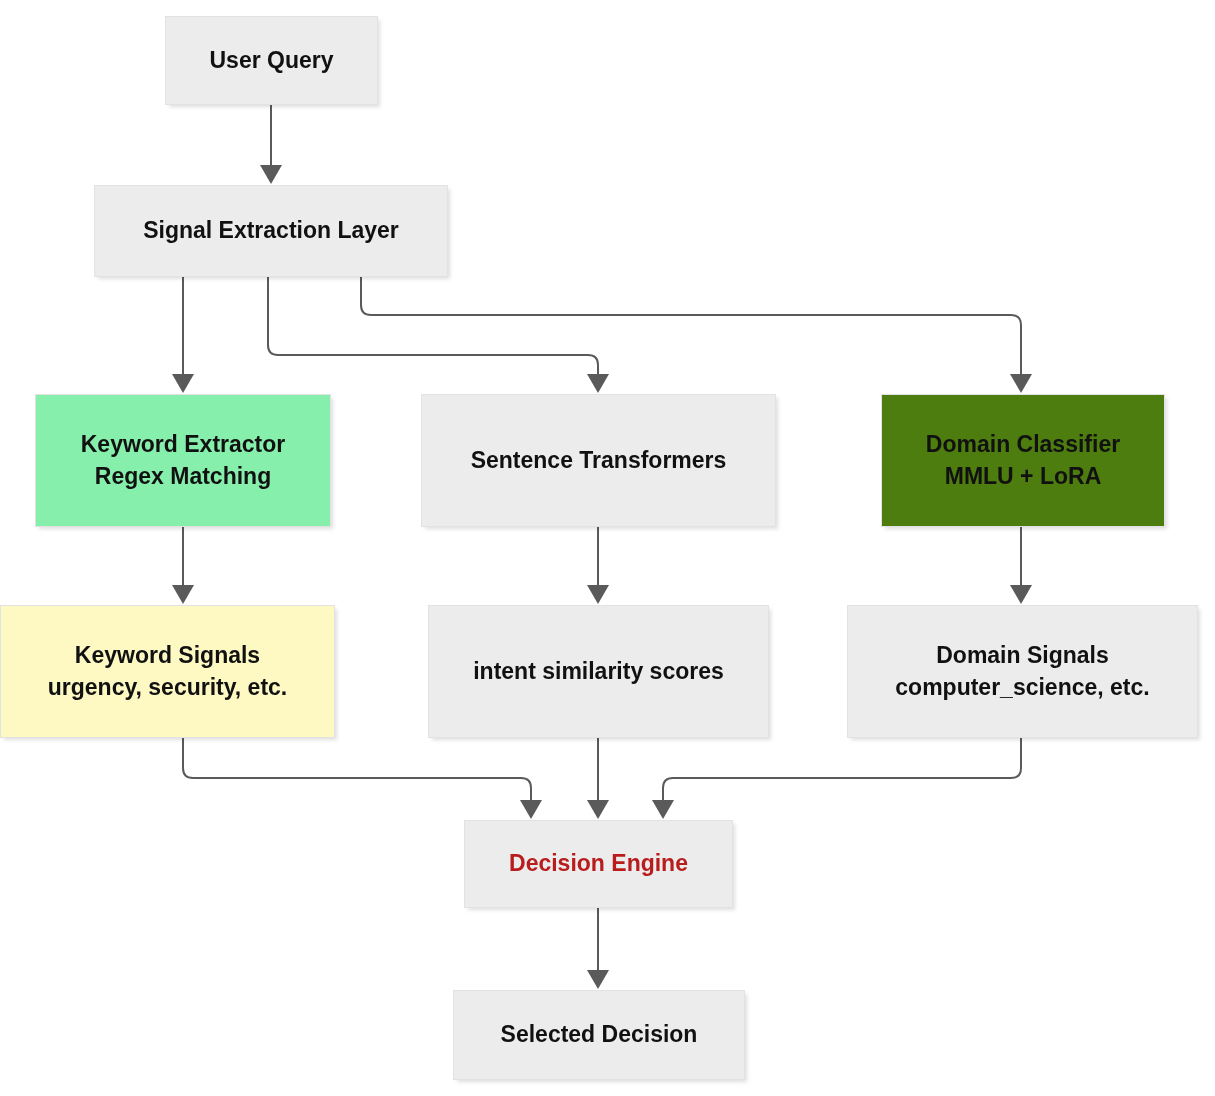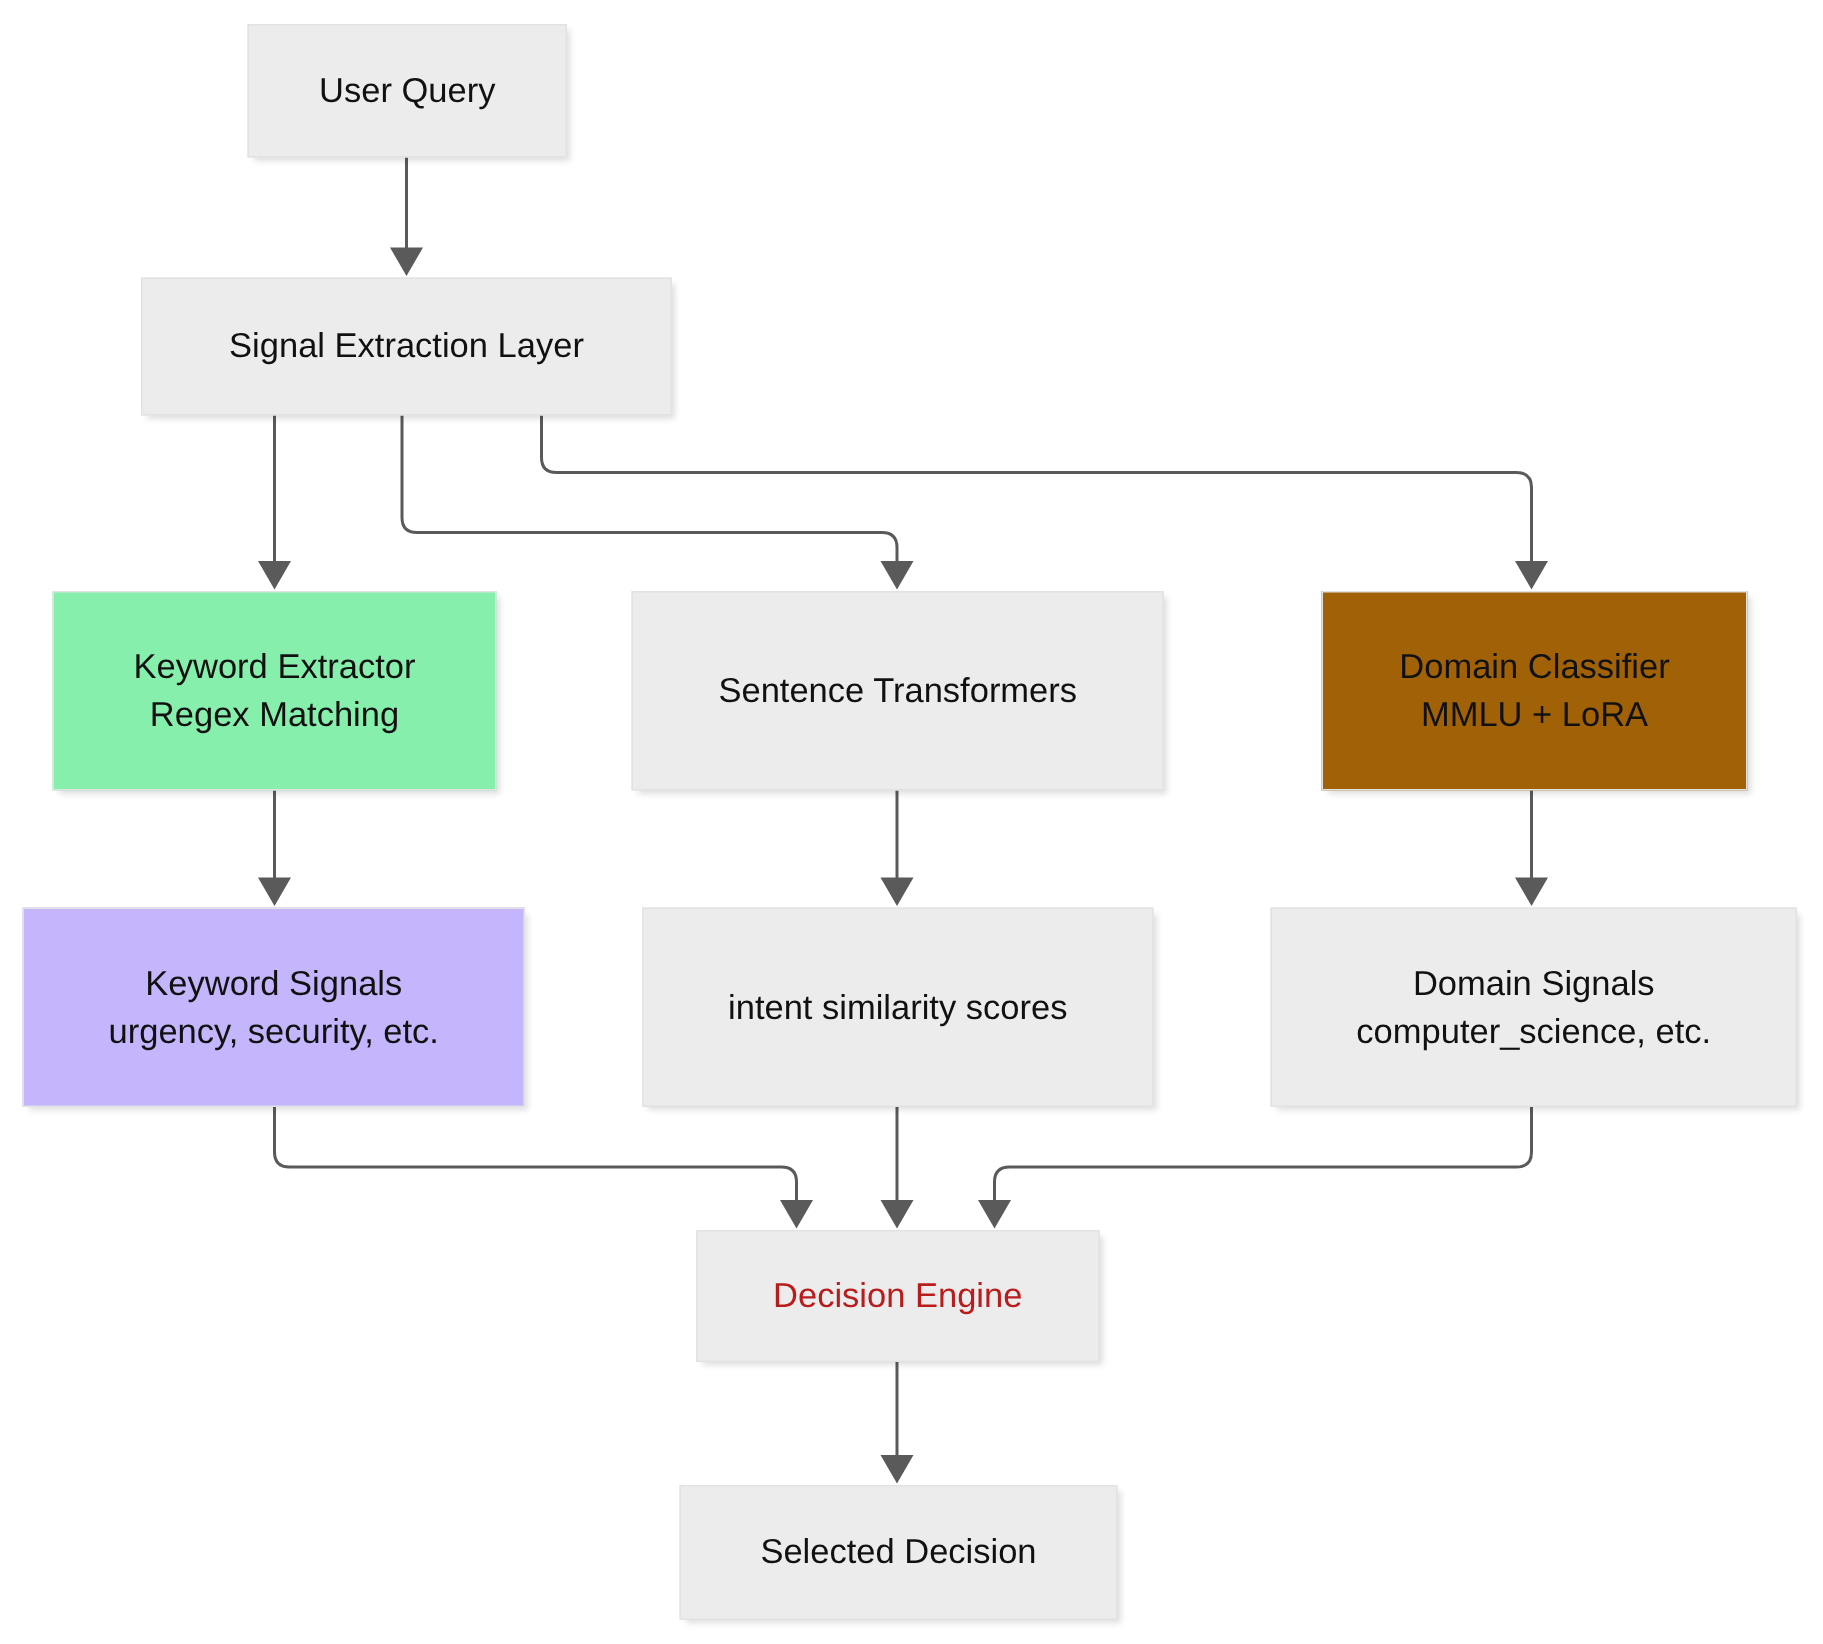--- a/index.html
+++ b/index.html
@@ -37,20 +37,21 @@
     justify-content: center;
     text-align: center;
     color: #111111;
     font-size: 23px;
     line-height: 1.38;
     z-index: 2;
   }
   .node .line {
     display: block;
     white-space: nowrap;
+    font-weight: bold;
   }
 </style>
 </head>
 <body>
 
 <div id="diagram-root">
   <svg id="edge-layer" viewBox="0 0 1215 1096" width="1215" height="1096" xmlns="http://www.w3.org/2000/svg">
       <g>
         <path d="M 271 105 L 271 167" fill="none" stroke="#5a5a5a" stroke-width="2" stroke-linecap="round"></path>
         <polygon points="260,165 282,165 271,184" fill="#5a5a5a"></polygon>
@@ -103,25 +104,25 @@
       <div class="node" style="left: 94px; top: 185px; width: 354px; height: 92px; background: rgb(236, 236, 236); border-color: rgb(226, 226, 226); color: rgb(17, 17, 17);">
         <span class="line">Signal Extraction Layer</span>
       </div>
       <div class="node" style="left: 35px; top: 394px; width: 296px; height: 133px; background: #86efac; border-color: rgb(226, 226, 226); color: rgb(17, 17, 17);">
         <span class="line">Keyword Extractor</span>
         <span class="line">Regex Matching</span>
       </div>
       <div class="node" style="left: 421px; top: 394px; width: 355px; height: 133px; background: rgb(236, 236, 236); border-color: rgb(226, 226, 226); color: rgb(17, 17, 17);">
         <span class="line">Sentence Transformers</span>
       </div>
-      <div class="node" style="left: 881px; top: 394px; width: 284px; height: 133px; background: #a16207; border-color: rgb(226, 226, 226); color: rgb(17, 17, 17);">
+      <div class="node" style="left: 881px; top: 394px; width: 284px; height: 133px; background: #4d7c0f; border-color: rgb(226, 226, 226); color: rgb(17, 17, 17);">
         <span class="line">Domain Classifier</span>
         <span class="line">MMLU + LoRA</span>
       </div>
-      <div class="node" style="left: 15px; top: 605px; width: 335px; height: 133px; background: #c4b5fd; border-color: rgb(226, 226, 226); color: rgb(17, 17, 17); align-items: center;">
+      <div class="node" style="left: 0; top: 605px; width: 335px; height: 133px; background: #fef9c3; border-color: rgb(226, 226, 226); color: rgb(17, 17, 17); align-items: center;">
         <span class="line">Keyword Signals</span>
         <span class="line">urgency, security, etc.</span>
       </div>
       <div class="node" style="left: 428px; top: 605px; width: 341px; height: 133px; background: rgb(236, 236, 236); border-color: rgb(226, 226, 226); color: rgb(17, 17, 17);">
         <span class="line">intent similarity scores</span>
       </div>
       <div class="node" style="left: 847px; top: 605px; width: 351px; height: 133px; background: rgb(236, 236, 236); border-color: rgb(226, 226, 226); color: rgb(17, 17, 17);">
         <span class="line">Domain Signals</span>
         <span class="line">computer_science, etc.</span>
       </div>

